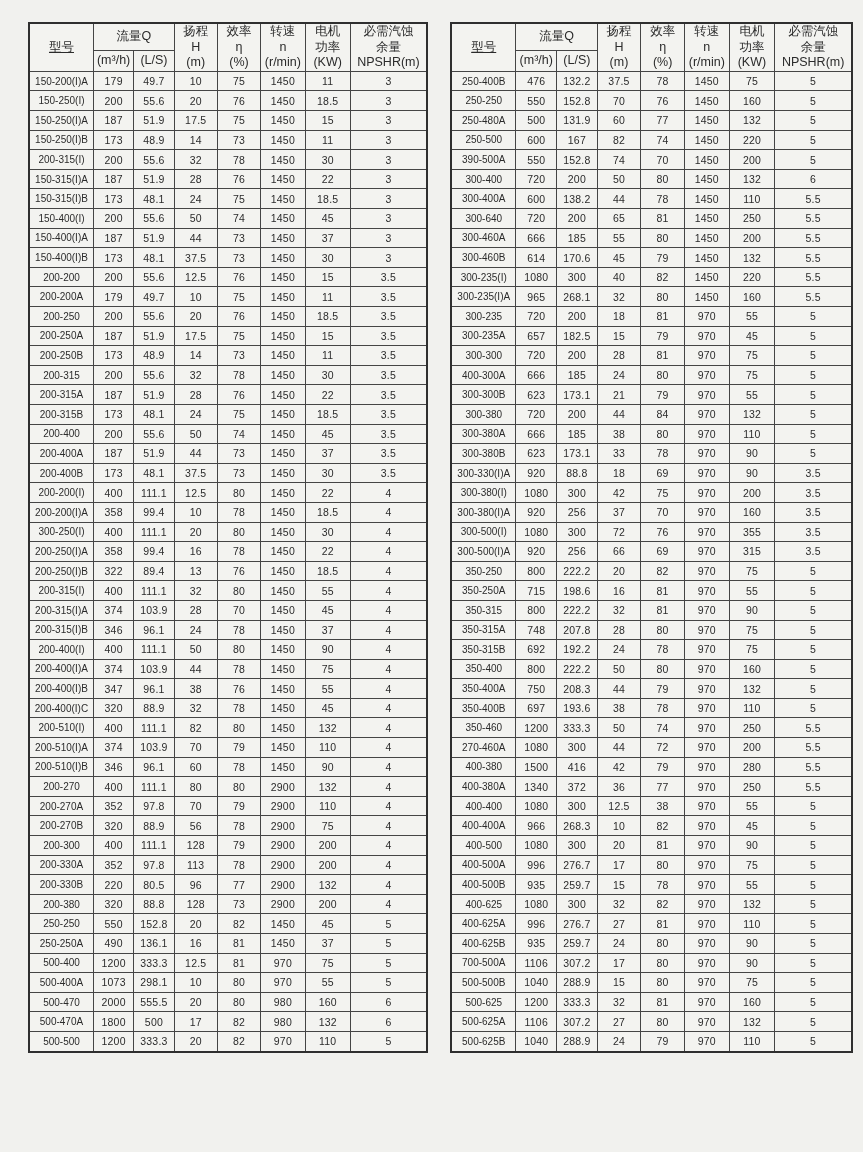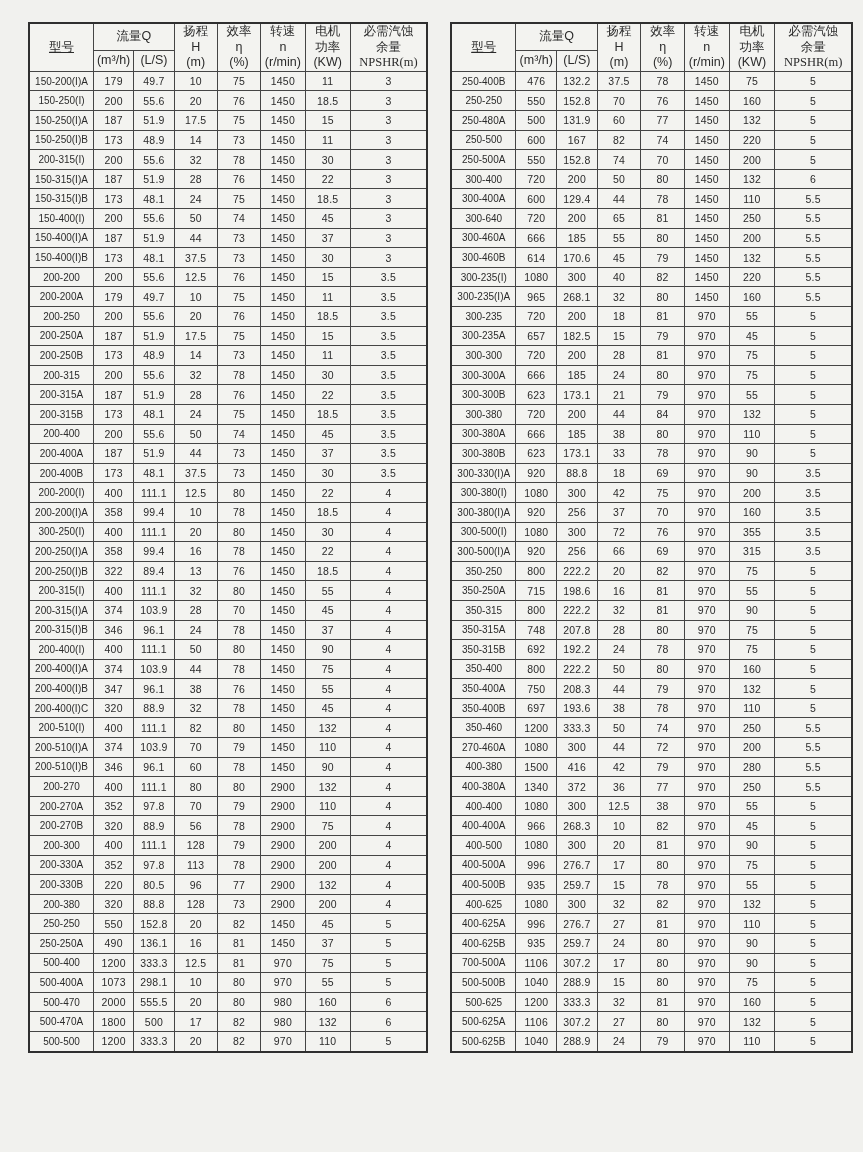--- a/index.html
+++ b/index.html
@@ -25,21 +25,21 @@
   }
   table.pump th{
     font-weight:normal;
     font-size:12.5px;
     line-height:1.25;
     white-space:pre-line;
   }
   th.group-flow{height:26px;font-size:13px;}
   th.model-col{font-size:13.5px;text-decoration:underline;}
   th.sub-unit{font-size:11.5px;}
-  th.npshr-col{font-size:11.5px;line-height:1.3;font-family:Liberation Serif, serif;}
+  th.npshr-col{font-size:11.5px;line-height:1.3;}
   table.pump td{
     height:18.6px;
     font-size:10.5px;
     letter-spacing:0.2px;
   }
   table.pump td:first-child{font-size:10px;letter-spacing:0;}
 </style>
 </head>
 <body>
 
@@ -656,21 +656,21 @@
           <td>250-500</td>
           <td>600</td>
           <td>167</td>
           <td>82</td>
           <td>74</td>
           <td>1450</td>
           <td>220</td>
           <td>5</td>
         </tr>
         <tr>
-          <td>250-500A</td>
+          <td>390-500A</td>
           <td>550</td>
           <td>152.8</td>
           <td>74</td>
           <td>70</td>
           <td>1450</td>
           <td>200</td>
           <td>5</td>
         </tr>
         <tr>
           <td>300-400</td>
@@ -678,21 +678,21 @@
           <td>200</td>
           <td>50</td>
           <td>80</td>
           <td>1450</td>
           <td>132</td>
           <td>6</td>
         </tr>
         <tr>
           <td>300-400A</td>
           <td>600</td>
-          <td>129.4</td>
+          <td>138.2</td>
           <td>44</td>
           <td>78</td>
           <td>1450</td>
           <td>110</td>
           <td>5.5</td>
         </tr>
         <tr>
           <td>300-640</td>
           <td>720</td>
           <td>200</td>
@@ -766,21 +766,21 @@
           <td>300-300</td>
           <td>720</td>
           <td>200</td>
           <td>28</td>
           <td>81</td>
           <td>970</td>
           <td>75</td>
           <td>5</td>
         </tr>
         <tr>
-          <td>300-300A</td>
+          <td>400-300A</td>
           <td>666</td>
           <td>185</td>
           <td>24</td>
           <td>80</td>
           <td>970</td>
           <td>75</td>
           <td>5</td>
         </tr>
         <tr>
           <td>300-300B</td>

